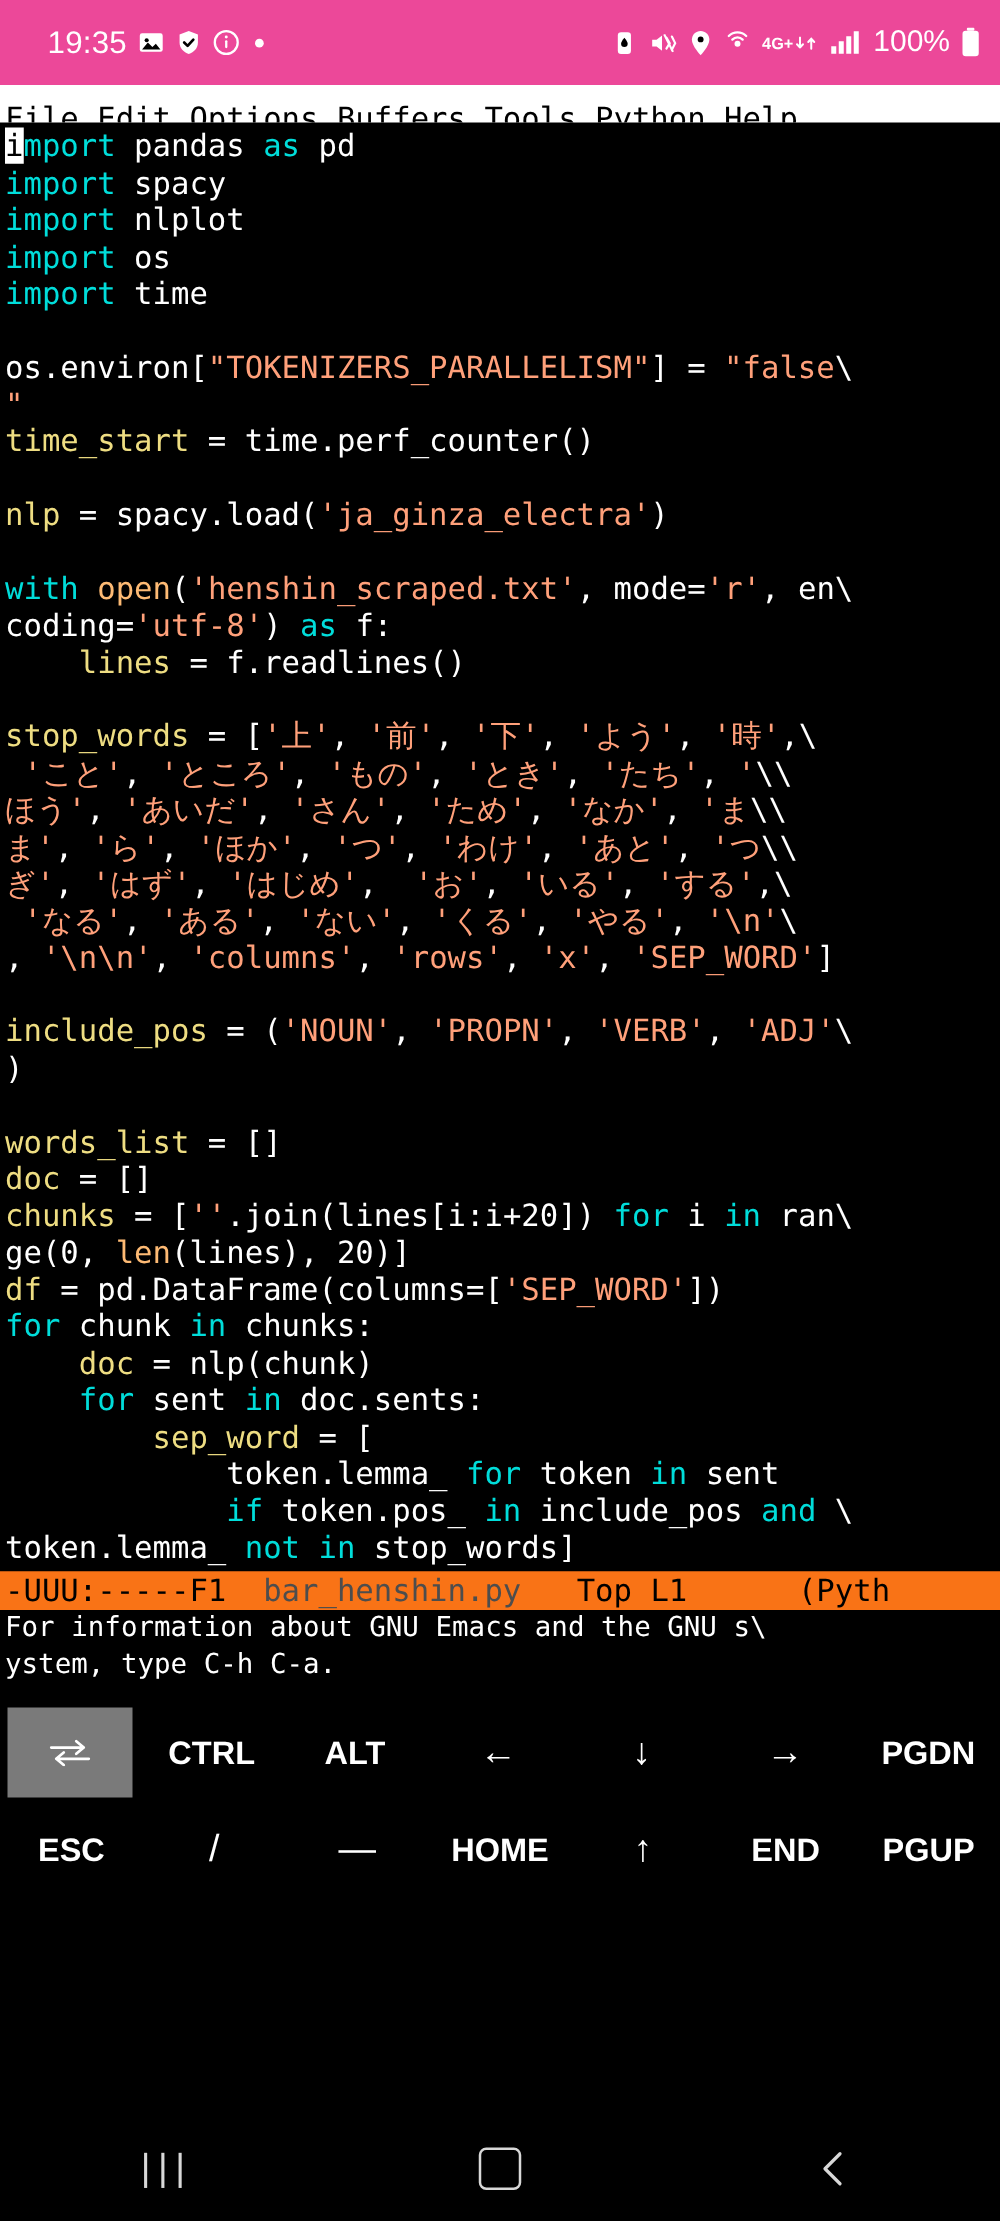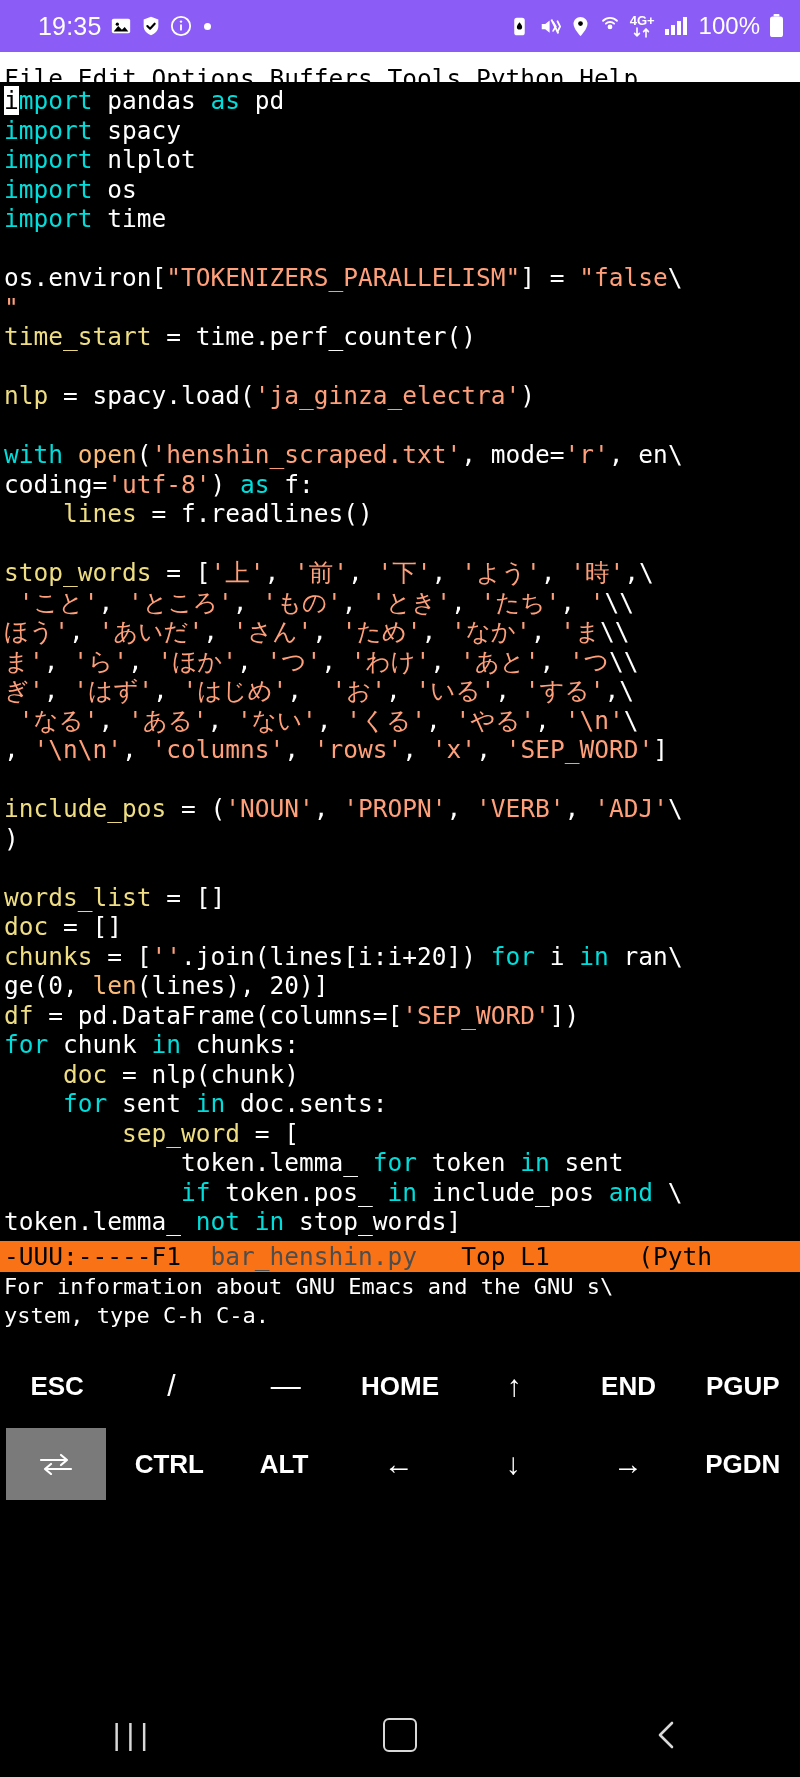--- a/index.html
+++ b/index.html
@@ -8,25 +8,25 @@
     width: 800px; height: 1777px;
     overflow: hidden;
   }
   body {
     font-family: "DejaVu Sans Mono", "Liberation Mono", monospace;
     color: #ffffff;
   }
 
   
   .statusbar {
-    height: 52px;
+    height: 68px;
     display: flex;
     align-items: center;
     padding: 0 16px 0 38px;
-    background: #8b5cf6;
+    background: #ec4899;
     box-sizing: border-box;
   }
   .sb-left {
     display: flex;
     align-items: center;
     gap: 8px;
     flex: 0 0 auto;
   }
   .sb-clock {
     font-family: "Liberation Sans", sans-serif;
@@ -235,21 +235,21 @@
           <path d="M10 1c-4.4 0-8 3.5-8 7.9C2 14.7 10 23 10 23s8-8.3 8-14.1C18 4.5 14.4 1 10 1z" fill="#fff"></path>
           <circle cx="10" cy="8.6" r="2.7" fill="#000"></circle>
         </svg>
     </span>
     <span class="sb-icon">
       <svg width="22" height="22" viewBox="0 0 24 24">
           <circle cx="12" cy="13" r="2.6" fill="#fff"></circle>
           <path d="M7.5 9.5a6.3 6.3 0 019 0M4.4 6.3a10.8 10.8 0 0115.2 0" stroke="#fff" stroke-width="2" fill="none" stroke-linecap="round"></path>
         </svg>
     </span>
-    <span class="sb-icon" style="flex-direction:column;line-height:1;">
+    <span class="sb-icon" style="line-height:1;">
       <span class="net-label">4G+</span>
       <svg width="20" height="11" viewBox="0 0 20 11">
           <path d="M5 1v8M5 9l-2.4-2.6M5 9l2.4-2.6" stroke="#fff" stroke-width="1.6" fill="none" stroke-linecap="round"></path>
           <path d="M14 10V2M14 2l-2.4 2.6M14 2l2.4 2.6" stroke="#fff" stroke-width="1.6" fill="none" stroke-linecap="round"></path>
         </svg>
     </span>
     <span class="sb-icon">
       <svg width="24" height="20" viewBox="0 0 24 20">
           <rect x="1" y="13" width="4" height="6" fill="#fff"></rect>
           <rect x="7" y="9" width="4" height="10" fill="#fff"></rect>
@@ -272,45 +272,45 @@
   <div class="menubar">File Edit Options Buffers Tools Python Help</div>
 
   <div class="buffer" id="buffer"><span class="ln"><span class="cursor">i</span><span class="kw">mport</span><span class="pl"> pandas </span><span class="kw">as</span><span class="pl"> pd</span></span><span class="ln"><span class="kw">import</span><span class="pl"> spacy</span></span><span class="ln"><span class="kw">import</span><span class="pl"> nlplot</span></span><span class="ln"><span class="kw">import</span><span class="pl"> os</span></span><span class="ln"><span class="kw">import</span><span class="pl"> time</span></span><span class="ln">&nbsp;</span><span class="ln"><span class="pl">os.environ[</span><span class="str">"TOKENIZERS_PARALLELISM"</span><span class="pl">] = </span><span class="str">"false</span><span class="cont">\</span></span><span class="ln"><span class="str">"</span></span><span class="ln"><span class="var">time_start</span><span class="pl"> = time.perf_counter()</span></span><span class="ln">&nbsp;</span><span class="ln"><span class="var">nlp</span><span class="pl"> = spacy.load(</span><span class="str">'ja_ginza_electra'</span><span class="pl">)</span></span><span class="ln">&nbsp;</span><span class="ln"><span class="kw">with</span><span class="pl"> </span><span class="bi">open</span><span class="pl">(</span><span class="str">'henshin_scraped.txt'</span><span class="pl">, mode=</span><span class="str">'r'</span><span class="pl">, en</span><span class="cont">\</span></span><span class="ln"><span class="pl">coding=</span><span class="str">'utf-8'</span><span class="pl">) </span><span class="kw">as</span><span class="pl"> f:</span></span><span class="ln"><span class="pl">    </span><span class="var">lines</span><span class="pl"> = f.readlines()</span></span><span class="ln">&nbsp;</span><span class="ln"><span class="var">stop_words</span><span class="pl"> = [</span><span class="str">'上'</span><span class="pl">, </span><span class="str">'前'</span><span class="pl">, </span><span class="str">'下'</span><span class="pl">, </span><span class="str">'よう'</span><span class="pl">, </span><span class="str">'時'</span><span class="pl">,</span><span class="cont">\</span></span><span class="ln"><span class="pl"> </span><span class="str">'こと'</span><span class="pl">, </span><span class="str">'ところ'</span><span class="pl">, </span><span class="str">'もの'</span><span class="pl">, </span><span class="str">'とき'</span><span class="pl">, </span><span class="str">'たち'</span><span class="pl">, </span><span class="str">'</span><span class="cont">\\</span></span><span class="ln"><span class="str">ほう'</span><span class="pl">, </span><span class="str">'あいだ'</span><span class="pl">, </span><span class="str">'さん'</span><span class="pl">, </span><span class="str">'ため'</span><span class="pl">, </span><span class="str">'なか'</span><span class="pl">, </span><span class="str">'ま</span><span class="cont">\\</span></span><span class="ln"><span class="str">ま'</span><span class="pl">, </span><span class="str">'ら'</span><span class="pl">, </span><span class="str">'ほか'</span><span class="pl">, </span><span class="str">'つ'</span><span class="pl">, </span><span class="str">'わけ'</span><span class="pl">, </span><span class="str">'あと'</span><span class="pl">, </span><span class="str">'つ</span><span class="cont">\\</span></span><span class="ln"><span class="str">ぎ'</span><span class="pl">, </span><span class="str">'はず'</span><span class="pl">, </span><span class="str">'はじめ'</span><span class="pl">,  </span><span class="str">'お'</span><span class="pl">, </span><span class="str">'いる'</span><span class="pl">, </span><span class="str">'する'</span><span class="pl">,</span><span class="cont">\</span></span><span class="ln"><span class="pl"> </span><span class="str">'なる'</span><span class="pl">, </span><span class="str">'ある'</span><span class="pl">, </span><span class="str">'ない'</span><span class="pl">, </span><span class="str">'くる'</span><span class="pl">, </span><span class="str">'やる'</span><span class="pl">, </span><span class="str">'\n'</span><span class="cont">\</span></span><span class="ln"><span class="pl">, </span><span class="str">'\n\n'</span><span class="pl">, </span><span class="str">'columns'</span><span class="pl">, </span><span class="str">'rows'</span><span class="pl">, </span><span class="str">'x'</span><span class="pl">, </span><span class="str">'SEP_WORD'</span><span class="pl">]</span></span><span class="ln">&nbsp;</span><span class="ln"><span class="var">include_pos</span><span class="pl"> = (</span><span class="str">'NOUN'</span><span class="pl">, </span><span class="str">'PROPN'</span><span class="pl">, </span><span class="str">'VERB'</span><span class="pl">, </span><span class="str">'ADJ'</span><span class="cont">\</span></span><span class="ln"><span class="pl">)</span></span><span class="ln">&nbsp;</span><span class="ln"><span class="var">words_list</span><span class="pl"> = []</span></span><span class="ln"><span class="var">doc</span><span class="pl"> = []</span></span><span class="ln"><span class="var">chunks</span><span class="pl"> = [</span><span class="str">''</span><span class="pl">.join(lines[i:i+20]) </span><span class="kw">for</span><span class="pl"> i </span><span class="kw">in</span><span class="pl"> ran</span><span class="cont">\</span></span><span class="ln"><span class="pl">ge(0, </span><span class="bi">len</span><span class="pl">(lines), 20)]</span></span><span class="ln"><span class="var">df</span><span class="pl"> = pd.DataFrame(columns=[</span><span class="str">'SEP_WORD'</span><span class="pl">])</span></span><span class="ln"><span class="kw">for</span><span class="pl"> chunk </span><span class="kw">in</span><span class="pl"> chunks:</span></span><span class="ln"><span class="pl">    </span><span class="var">doc</span><span class="pl"> = nlp(chunk)</span></span><span class="ln"><span class="pl">    </span><span class="kw">for</span><span class="pl"> sent </span><span class="kw">in</span><span class="pl"> doc.sents:</span></span><span class="ln"><span class="pl">        </span><span class="var">sep_word</span><span class="pl"> = [</span></span><span class="ln"><span class="pl">            token.lemma_ </span><span class="kw">for</span><span class="pl"> token </span><span class="kw">in</span><span class="pl"> sent</span></span><span class="ln"><span class="pl">            </span><span class="kw">if</span><span class="pl"> token.pos_ </span><span class="kw">in</span><span class="pl"> include_pos </span><span class="kw">and</span><span class="pl"> </span><span class="cont">\</span></span><span class="ln"><span class="pl">token.lemma_ </span><span class="kw">not</span><span class="pl"> </span><span class="kw">in</span><span class="pl"> stop_words]</span></span></div>
 
   <div class="modeline"><span>-UUU:-----F1</span><span>  </span><span class="dim">bar_henshin.py</span><span>   </span><span>Top L1</span><span>      </span><span>(Pyth</span></div>
 
   <div class="echo" id="echo"><span class="ln">For information about GNU Emacs and the GNU s\</span><span class="ln">ystem, type C-h C-a.</span></div>
 </div>
 
 <div class="keyrows">
-  <div class="keyrow" id="keyrow1">
-      <div class="key">ESC</div>
-      <div class="key sym">/</div>
-      <div class="key sym">—</div>
-      <div class="key">HOME</div>
-      <div class="key sym">↑</div>
-      <div class="key">END</div>
-      <div class="key">PGUP</div>
-    </div>
   <div class="keyrow second">
     <div class="key-tab">
       <svg width="34" height="22" viewBox="0 0 34 22">
         <path d="M2 7h26M22 2l6 5-6 5" stroke="#fff" stroke-width="2.2" fill="none" stroke-linecap="round" stroke-linejoin="round"></path>
         <path d="M32 16H6M12 11l-6 5 6 5" stroke="#fff" stroke-width="2.2" fill="none" stroke-linecap="round" stroke-linejoin="round"></path>
       </svg>
     </div>
     <div id="keyrow2wrap" style="display:flex;flex:1 1 auto;">
         <div class="key">CTRL</div>
         <div class="key">ALT</div>
         <div class="key sym">←</div>
         <div class="key sym">↓</div>
         <div class="key sym">→</div>
         <div class="key">PGDN</div>
       </div>
   </div>
+  <div class="keyrow" id="keyrow1">
+      <div class="key">ESC</div>
+      <div class="key sym">/</div>
+      <div class="key sym">—</div>
+      <div class="key">HOME</div>
+      <div class="key sym">↑</div>
+      <div class="key">END</div>
+      <div class="key">PGUP</div>
+    </div>
 </div>
 
 <div class="navbar">
   <div class="nav-btn">
     <span class="nav-recents">|||</span>
   </div>
   <div class="nav-btn">
     <span class="nav-home"></span>
   </div>
   <div class="nav-btn nav-back">

